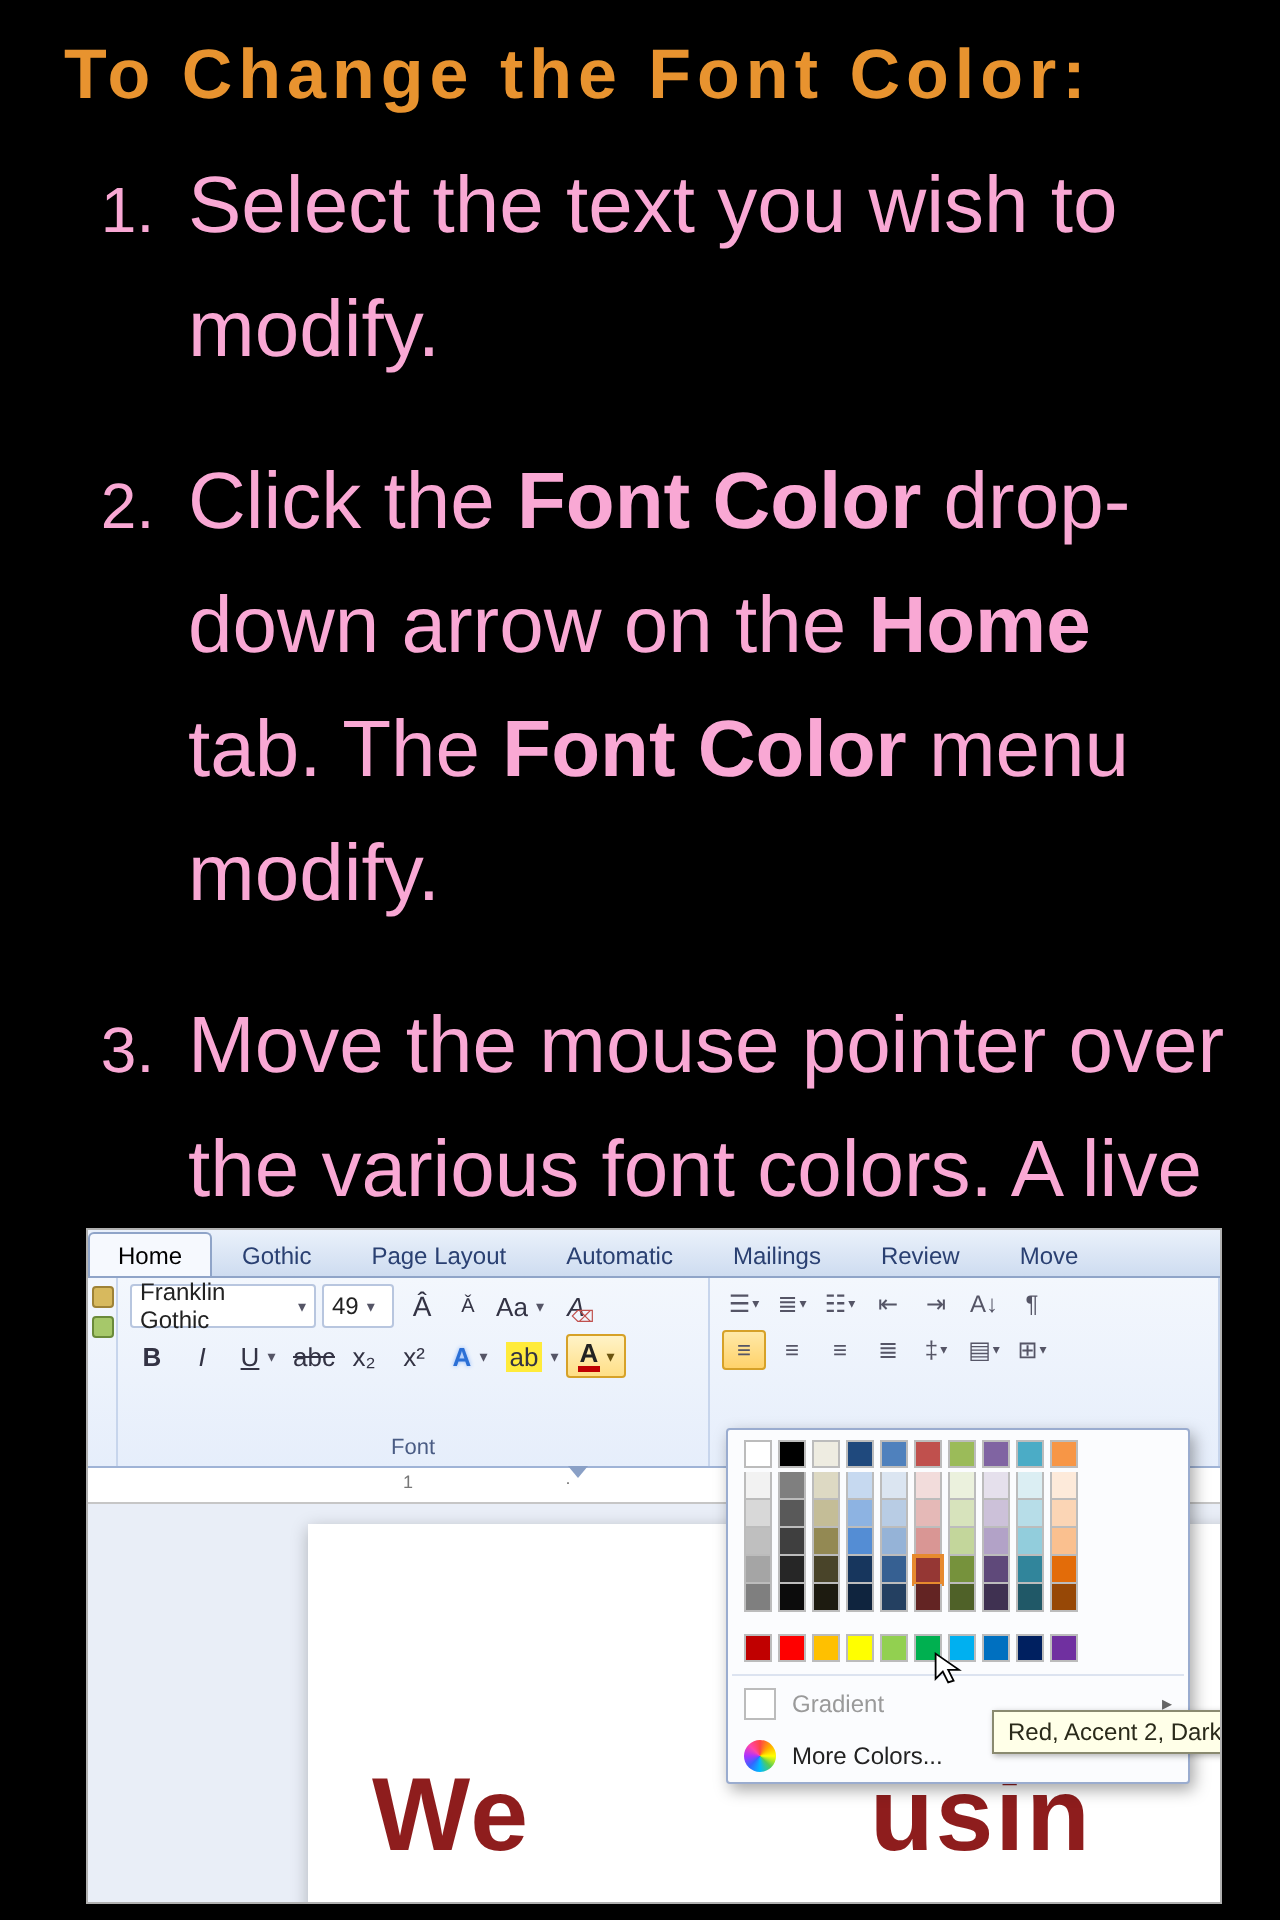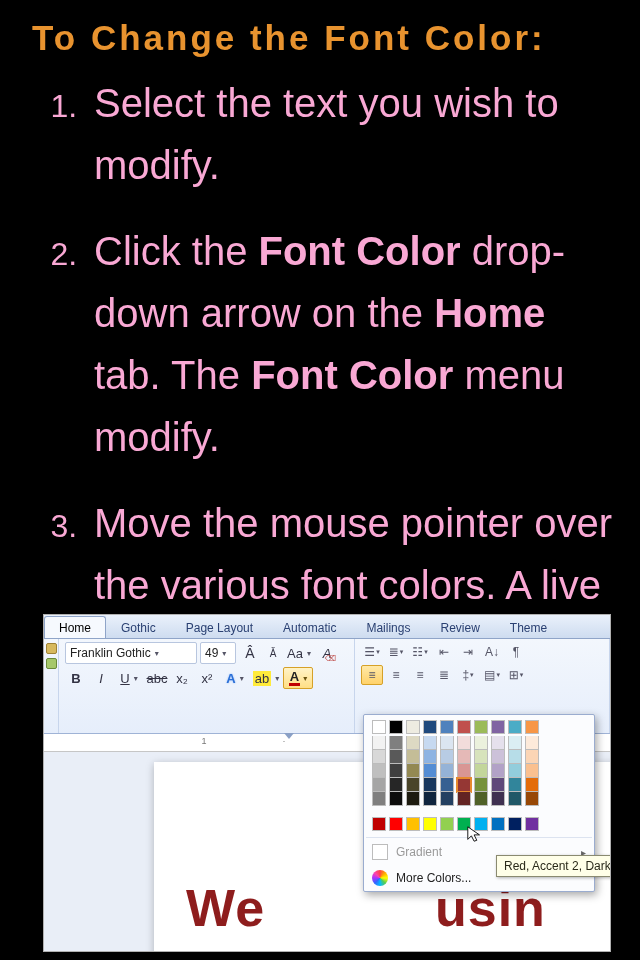--- a/index.html
+++ b/index.html
@@ -185,32 +185,32 @@
 </ol>
 
 <div class="word">
   <div class="tabbar">
     <div class="tab active">Home</div>
     <div class="tab">Gothic</div>
     <div class="tab">Page Layout</div>
     <div class="tab">Automatic</div>
     <div class="tab">Mailings</div>
     <div class="tab">Review</div>
-    <div class="tab">Theme</div>
+    <div class="tab">Move</div>
   </div>
 
   <div class="ribbon">
     <div class="leftedge">
         <span></span>
         <span style="background:#a6c86a;border-color:#6a8a3a;"></span>
       </div>
 
     <div class="group" style="width:296px">
       <div class="row">
-        <div class="ctl dd" style="width:132px">Franklin Gothic</div>
+        <div class="ctl dd" style="width:93px">Franklin Gothic</div>
         <div class="ctl dd" style="width:36px">49</div>
         <div class="btnicon">
             <span style="font-size:14px;">Â</span>
           </div>
         <div class="btnicon small">
             <span style="font-size:10px;">Ǎ</span>
           </div>
         <div class="btnicon dd">
             <span>Aa</span>
           </div>
@@ -237,20 +237,21 @@
         <div class="btnicon dd">
             <span style="color:#2a6fd6;font-weight:bold;text-shadow:0 0 2px #8ab4f8;">A</span>
           </div>
         <div class="btnicon dd">
             <span style="background:#ffeb3b;padding:0 2px;">ab</span>
           </div>
         <div class="fontcolor-btn">
             <span class="A">A</span>
           </div>
       </div>
+      <div class="grouplabel">Font</div>
     </div>
 
     <div class="group para" style="flex:1">
       <div class="row">
         <div class="parabtn dd">☰</div>
         <div class="parabtn dd">≣</div>
         <div class="parabtn dd">☷</div>
         <div class="parabtn">⇤</div>
         <div class="parabtn">⇥</div>
         <div class="parabtn">A↓</div>

